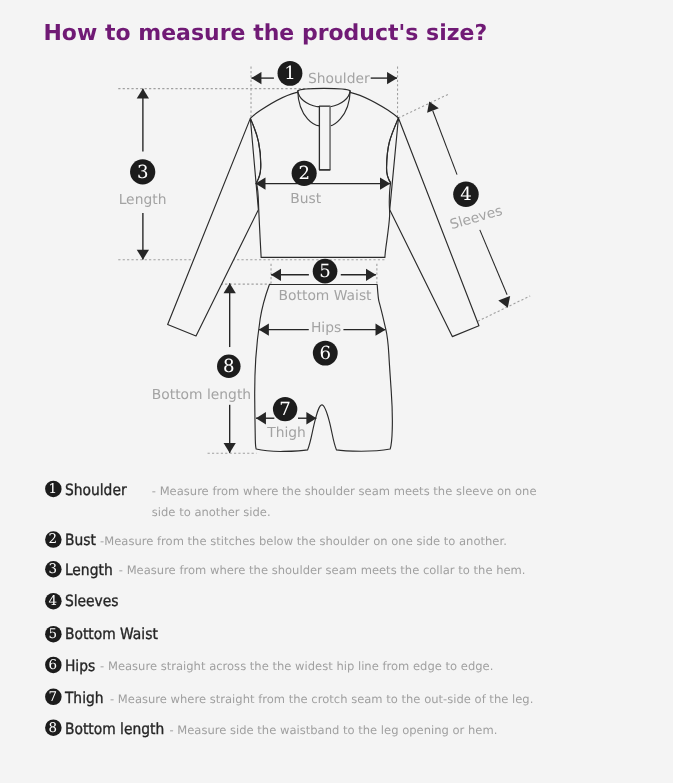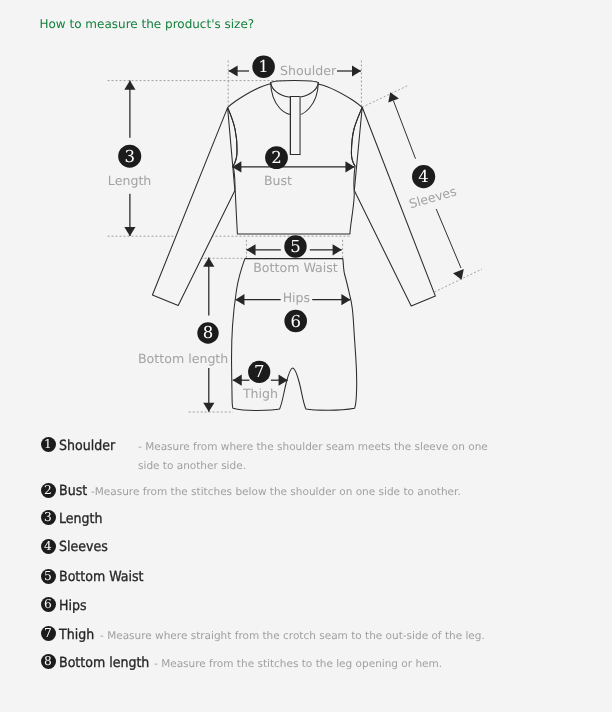--- a/index.html
+++ b/index.html
@@ -1,21 +1,21 @@
 <!DOCTYPE html>
 <html><head>
 <meta charset="utf-8">
 <title>Size Guide</title>
 <style>
   html,body{margin:0;padding:0;}
   body{width:612px;height:712px;background:#f4f4f4;overflow:hidden;
        font-family:"Liberation Sans",sans-serif;
        -webkit-font-smoothing:antialiased;text-rendering:geometricPrecision;}
   #page{position:relative;width:612px;height:712px;}
-  .title{position:absolute;left:39.5px;top:16.5px;font-size:12px;font-weight:normal;color:#15803d;
+  .title{position:absolute;left:39.5px;top:16.5px;font-size:20px;font-weight:bold;color:#701a75;
          font-family:"DejaVu Sans",sans-serif;white-space:nowrap;}
   svg{position:absolute;left:0;top:0;}
   .dlabel{font-family:"DejaVu Sans",sans-serif;font-size:12.6px;fill:#a3a3a3;}
   .mnum{font-family:"DejaVu Serif",serif;font-size:16.5px;fill:#ffffff;text-anchor:middle;}
   svg text{paint-order:stroke;}
   #page{transform:translateZ(0);}
   #legend{position:absolute;left:0;top:0;width:612px;}
   .lrow{position:absolute;left:0;width:612px;height:20px;}
   .lnum{position:absolute;left:40.5px;top:0px;width:15px;height:15px;border-radius:50%;
         background:#1c1c1c;color:#fff;font-family:"DejaVu Serif",serif;font-size:12.2px;
@@ -152,37 +152,39 @@
       <div class="ldesc" style="left:138px;width:358px">- Measure from where the shoulder seam meets the sleeve on one side to another side.</div>
     </div>
     <div class="lrow" style="top:482.8px">
       <div class="lnum">2</div>
       <div class="lterm">Bust</div>
       <div class="ldesc" style="left:91px;white-space:nowrap">-Measure from the stitches below the shoulder on one side to another.</div>
     </div>
     <div class="lrow" style="top:510.1px">
       <div class="lnum">3</div>
       <div class="lterm">Length</div>
+      <div class="ldesc" style="left:108px;white-space:nowrap">- Measure from where the shoulder seam meets the collar to the hem.</div>
     </div>
     <div class="lrow" style="top:538.6px">
       <div class="lnum">4</div>
       <div class="lterm">Sleeves</div>
     </div>
     <div class="lrow" style="top:568.6px">
       <div class="lnum">5</div>
       <div class="lterm">Bottom Waist</div>
     </div>
     <div class="lrow" style="top:597.1px">
       <div class="lnum">6</div>
       <div class="lterm">Hips</div>
+      <div class="ldesc" style="left:91px;white-space:nowrap">- Measure straight across the the widest hip line from edge to edge.</div>
     </div>
     <div class="lrow" style="top:626.3px">
       <div class="lnum">7</div>
       <div class="lterm">Thigh</div>
       <div class="ldesc" style="left:100px;white-space:nowrap">- Measure where straight from the crotch seam to the out-side of the leg.</div>
     </div>
     <div class="lrow" style="top:654.4px">
       <div class="lnum">8</div>
       <div class="lterm">Bottom length</div>
-      <div class="ldesc" style="left:154px;white-space:nowrap">- Measure from the stitches to the leg opening or hem.</div>
+      <div class="ldesc" style="left:154px;white-space:nowrap">- Measure side the waistband to the leg opening or hem.</div>
     </div>
   </div>
 </div>
 
 </body></html>

